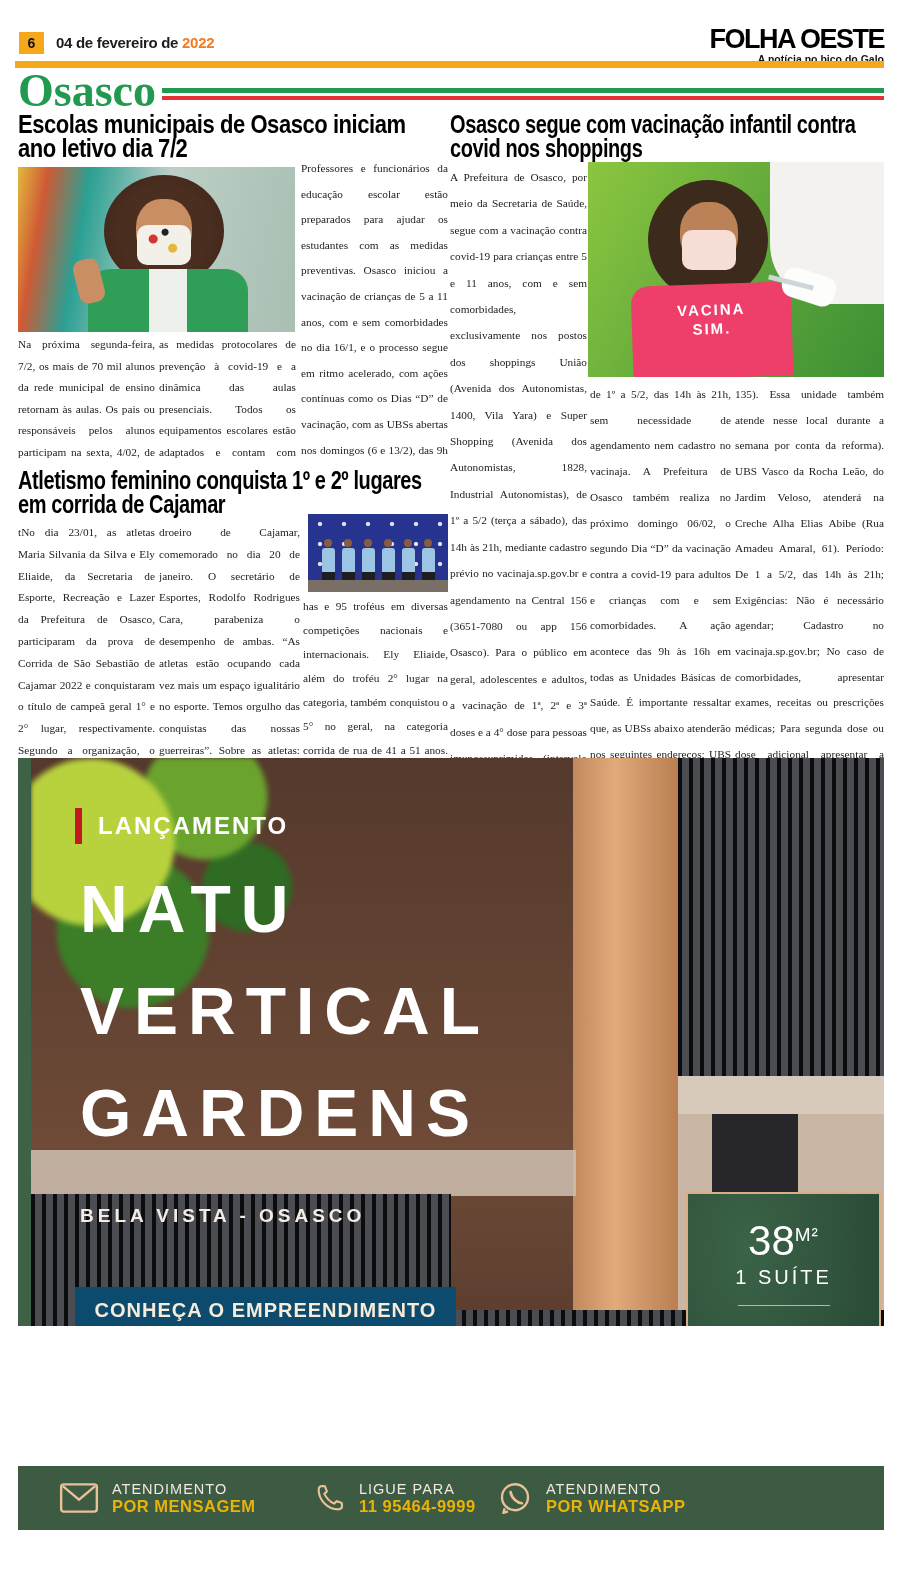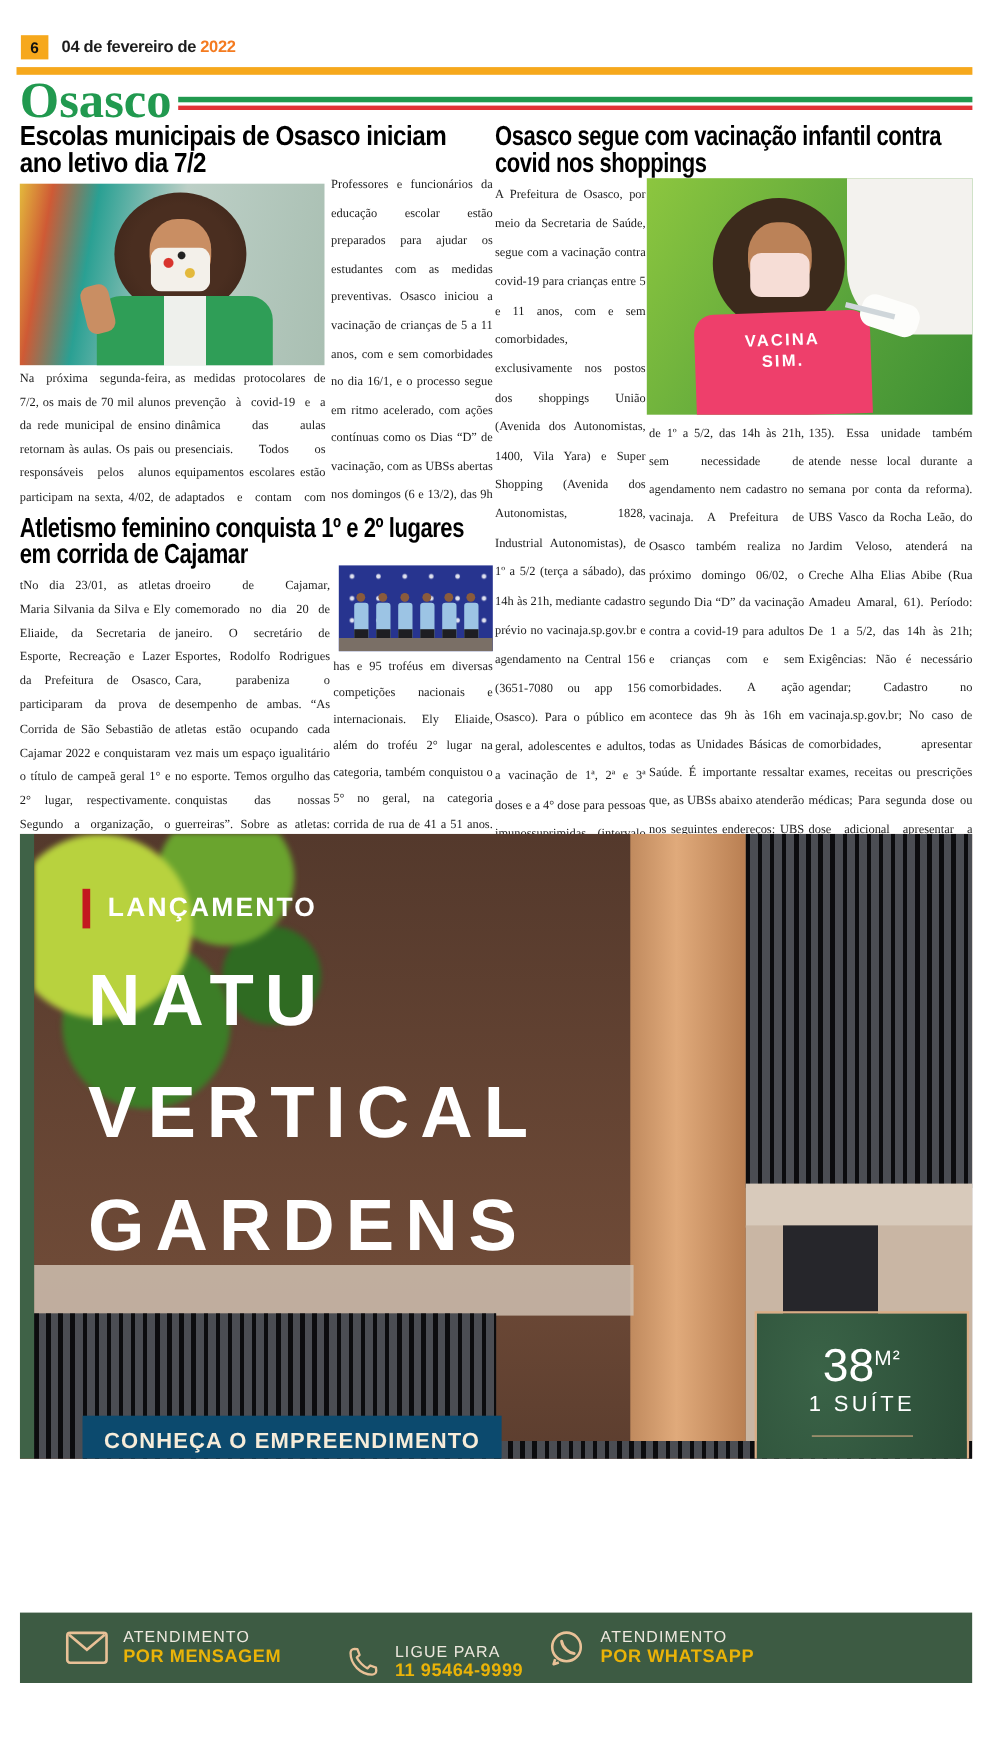--- a/index.html
+++ b/index.html
@@ -120,36 +120,40 @@
   .unit-row{margin-top:26px;}
   .unit-div{width:92px;height:0;border-top:1px solid #d9ad85;margin:16px auto 14px;}
   .extras{margin-top:18px;font-size:12px;letter-spacing:1.5px;color:#d8b68e;line-height:20px;}
   .vagas{margin-top:2px;color:#d8b68e;letter-spacing:1.5px;}
   .vagas .pre{font-size:8.5px;}
   .vagas .num{font-size:22px;color:#e6c69c;}
   .vagas .suf{font-size:12px;}
   
   .ad-footer{position:absolute;left:0;top:708px;width:866px;height:64px;background:#3d5b43;}
   .contact{position:absolute;top:0;height:100%;display:flex;align-items:center;gap:12px;}
-  .c1{left:40px;}.c2{left:295px;margin-top:13px;}.c3{left:478px;}
+  .c1{left:40px;}.c2{left:295px;}.c3{left:478px;}
   .contact .txt{color:#efe9df;font-size:14.5px;letter-spacing:1px;line-height:17px;}
   .contact .txt b{display:block;color:#eab308;font-size:16.5px;letter-spacing:.5px;}
   .contact svg{display:block;}
   .dubai{position:absolute;left:682px;top:0;height:100%;display:flex;align-items:center;gap:8px;}
   .dubai-text{color:#fff;font-family:"Liberation Serif",serif;}
   .dubai-name{font-size:35px;letter-spacing:3px;line-height:32px;}
   .dubai-tag{font-size:6.8px;letter-spacing:1.2px;color:#e4ded2;text-align:right;margin-top:1px;}
 </style>
 </head>
 <body>
 
 <div id="page">
 
   <div class="pagenum">6</div>
   <div class="date"><span>04 de fevereiro de </span><span class="year">2022</span></div>
+  <div class="brand">
+    <div class="brand-name">FOLHA OESTE</div>
+    <div class="brand-tag">A notícia no bico do Galo</div>
+  </div>
   <div class="yellow-bar"></div>
 
   <div class="section-title">Osasco</div>
   <div class="line-green"></div>
   <div class="line-red"></div>
 
   <div class="headline s88 h-escolas">
     <span>Escolas municipais de Osasco iniciam</span>
     <span>ano letivo dia 7/2</span>
   </div>
@@ -215,20 +219,21 @@
       <div class="leaves"></div>
       <div class="green-strip"></div>
 
       <div class="ad-kicker">
         <div class="kicker-bar"></div>
         <div class="kicker-text">LANÇAMENTO</div>
       </div>
       <div class="ad-word w0">NATU</div>
       <div class="ad-word w1">VERTICAL</div>
       <div class="ad-word w2">GARDENS</div>
+      <div class="ad-location">BELA VISTA - OSASCO</div>
       <button class="ad-cta">CONHEÇA O EMPREENDIMENTO</button>
 
       <div class="unit-panel">
         <div class="unit-row">
           <span class="unit-num">38</span><span class="unit-m2">M²</span>
           <div class="unit-desc">1 SUÍTE</div>
         </div>
         <div class="unit-div"></div>
         <div>
           <span class="unit-num">64</span><span class="unit-m2">M²</span>

